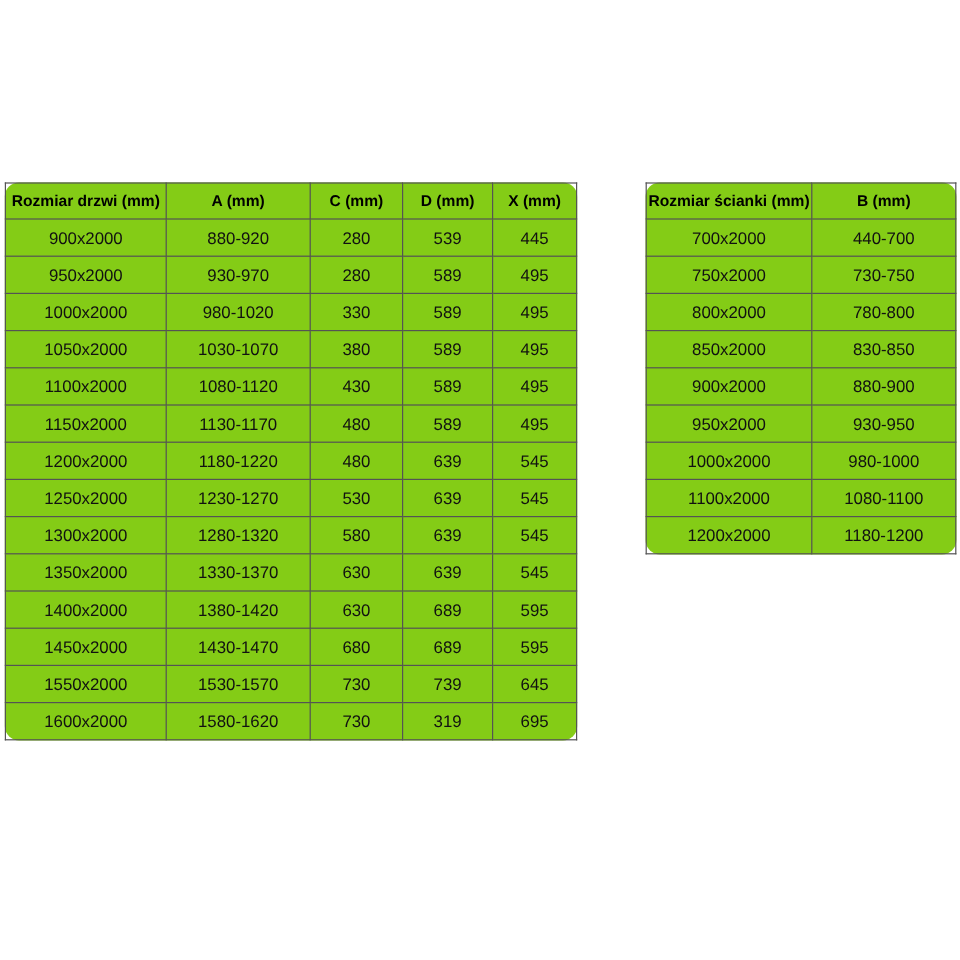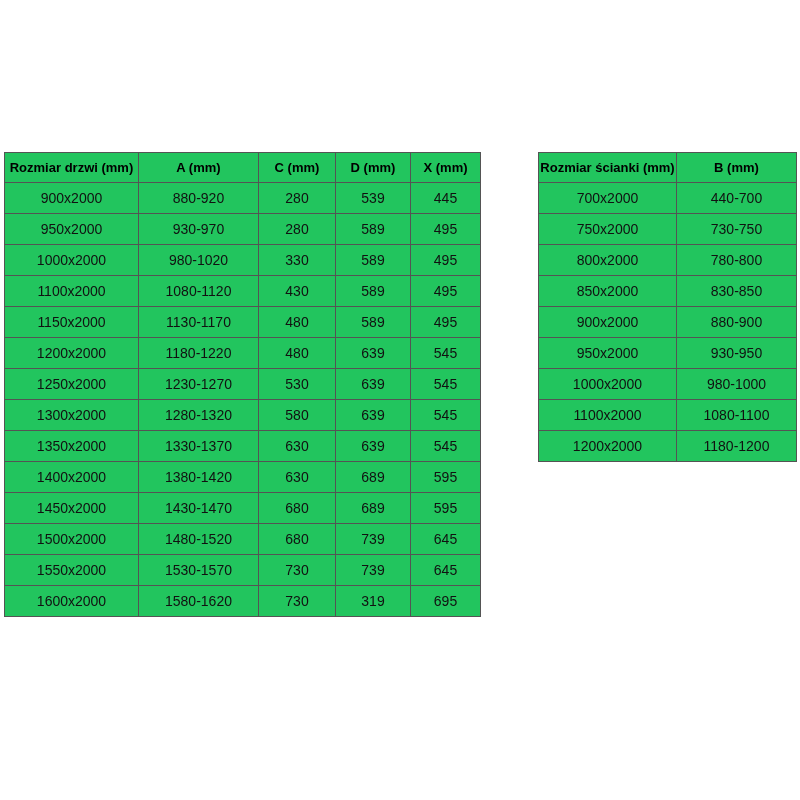--- a/index.html
+++ b/index.html
@@ -13,21 +13,22 @@
     height: 800px;
     background: #ffffff;
     font-family: "Liberation Sans", sans-serif;
     color: #111111;
   }
   table.spec {
     position: absolute;
     top: 152px;
     border-collapse: collapse;
     table-layout: fixed;
-    background: #22c55e;
+    background: #84cc16;
+    border-radius: 12px;
   }
   table#door-table { left: 4px; width: 476px; }
   table#wall-table { left: 538px; width: 258px; padding-left: 26px; }
   table.spec th, table.spec td {
     border: 1px solid #545454;
     text-align: center;
     vertical-align: middle;
     padding: 0;
     overflow: hidden;
     white-space: nowrap;
@@ -83,20 +84,27 @@
           <td>495</td>
         </tr>
         <tr>
           <td>1000x2000</td>
           <td>980-1020</td>
           <td>330</td>
           <td>589</td>
           <td>495</td>
         </tr>
         <tr>
+          <td>1050x2000</td>
+          <td>1030-1070</td>
+          <td>380</td>
+          <td>589</td>
+          <td>495</td>
+        </tr>
+        <tr>
           <td>1100x2000</td>
           <td>1080-1120</td>
           <td>430</td>
           <td>589</td>
           <td>495</td>
         </tr>
         <tr>
           <td>1150x2000</td>
           <td>1130-1170</td>
           <td>480</td>
@@ -137,27 +145,20 @@
           <td>630</td>
           <td>689</td>
           <td>595</td>
         </tr>
         <tr>
           <td>1450x2000</td>
           <td>1430-1470</td>
           <td>680</td>
           <td>689</td>
           <td>595</td>
-        </tr>
-        <tr>
-          <td>1500x2000</td>
-          <td>1480-1520</td>
-          <td>680</td>
-          <td>739</td>
-          <td>645</td>
         </tr>
         <tr>
           <td>1550x2000</td>
           <td>1530-1570</td>
           <td>730</td>
           <td>739</td>
           <td>645</td>
         </tr>
         <tr>
           <td>1600x2000</td>

